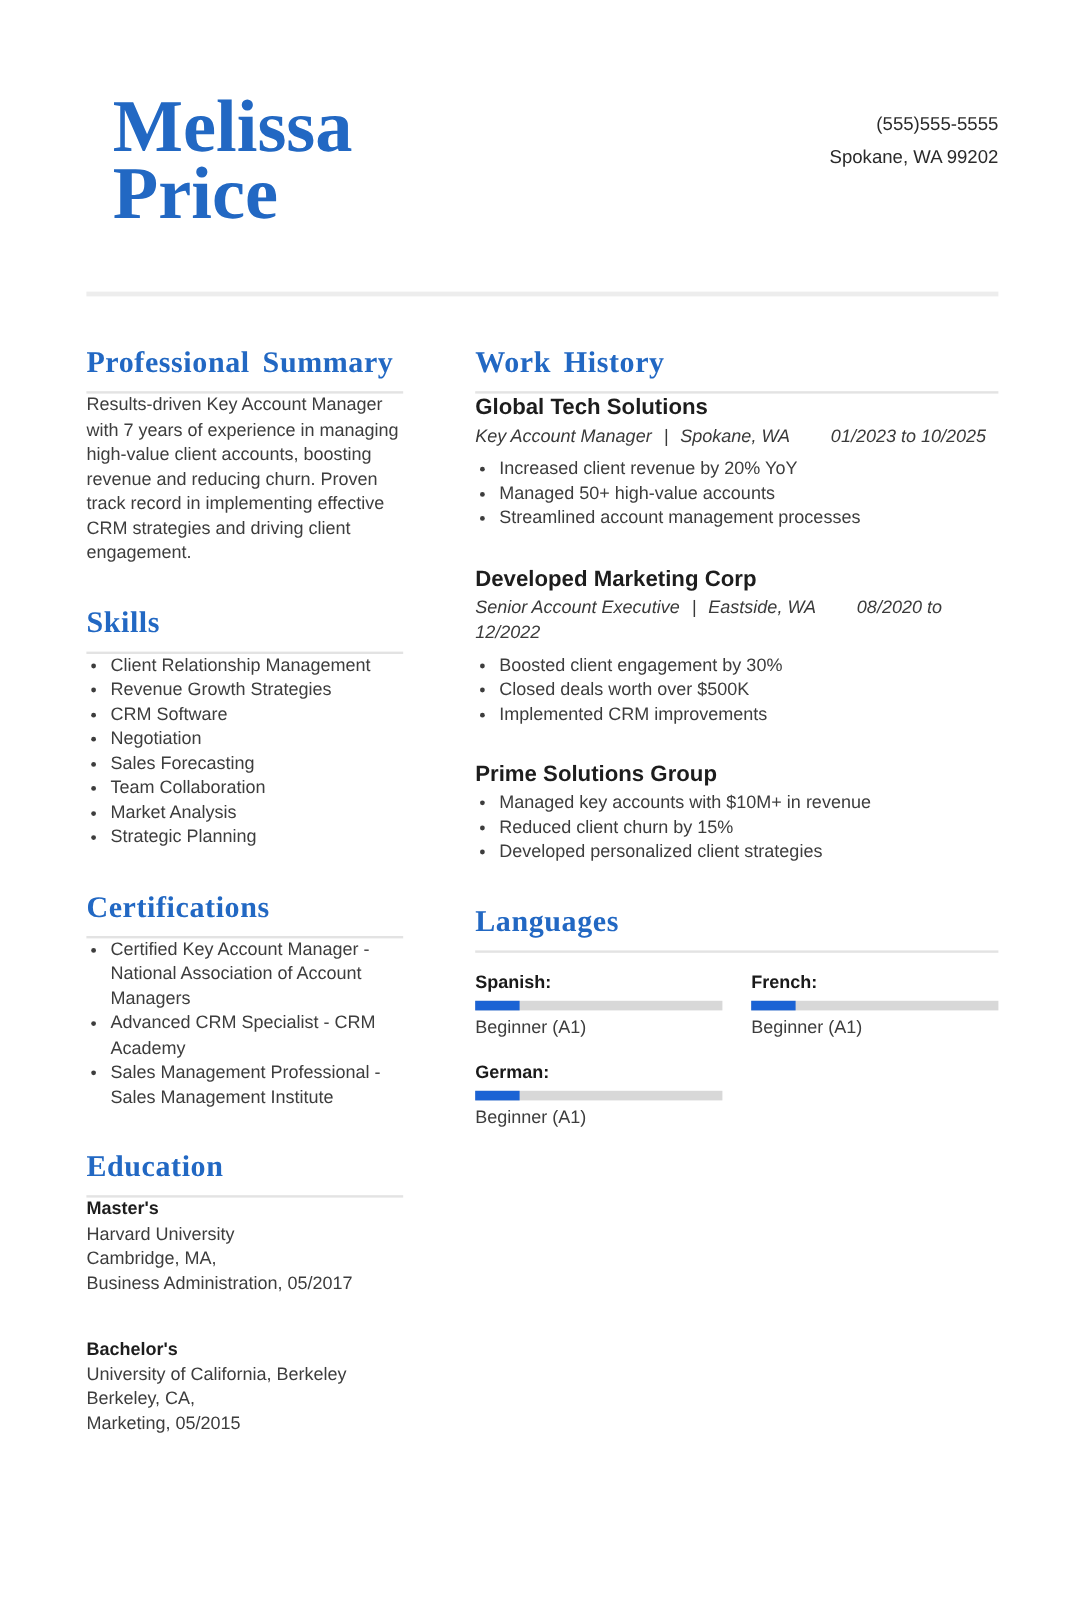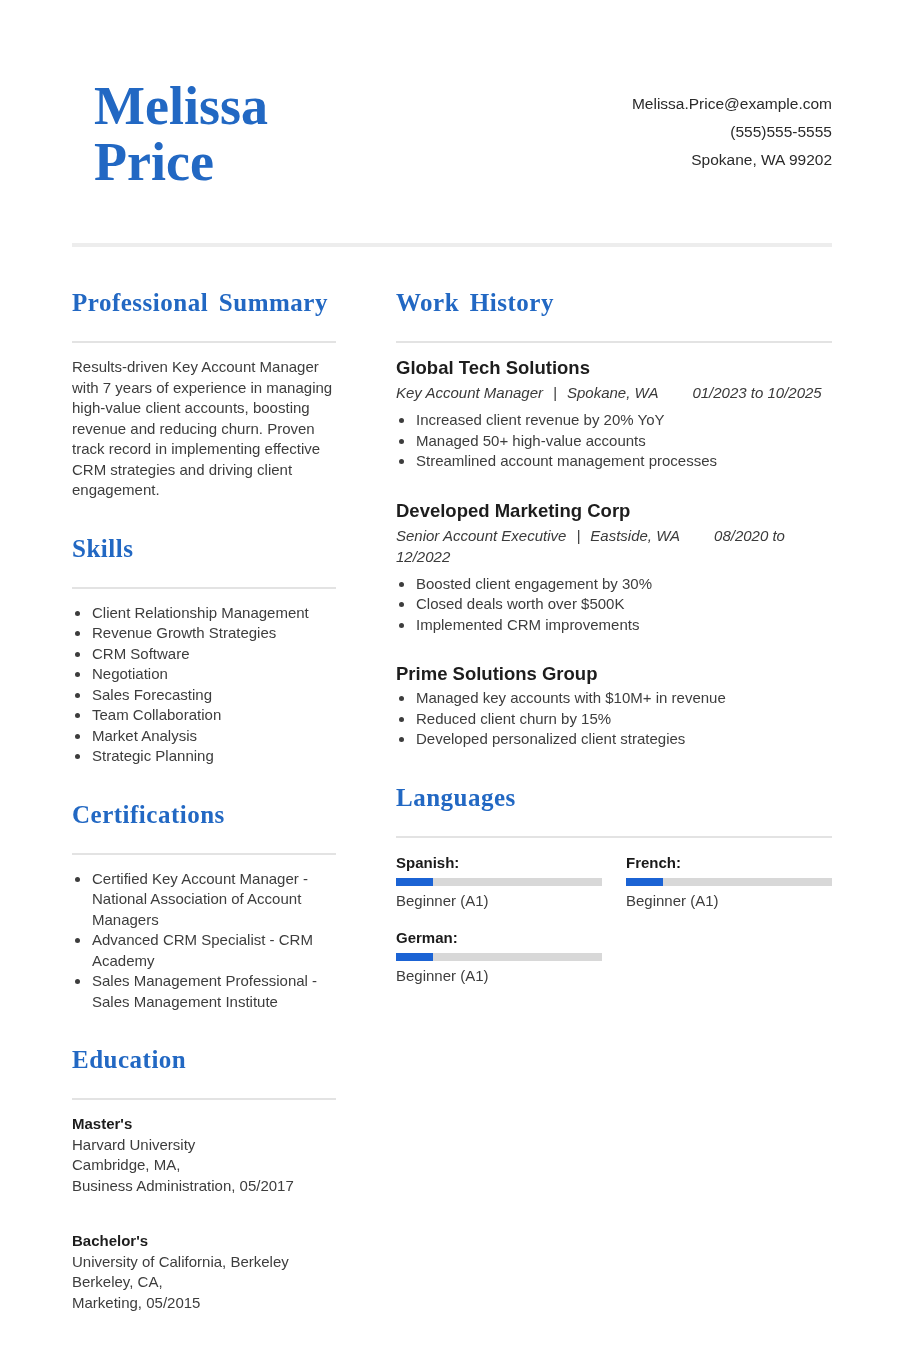--- a/index.html
+++ b/index.html
@@ -48,21 +48,21 @@
     font-weight: 700;
     font-size: 58px;
     letter-spacing: 2px;
     color: var(--accent);
     padding-top: 4px;
   }
   .name {
     margin: 14px 0 0 22px;
     font-family: "Liberation Serif", "DejaVu Serif", serif;
     font-weight: 700;
-    font-size: 54px;
+    font-size: 62px;
     line-height: 56px;
     color: var(--accent);
   }
   .name span { display: block; }
   .contact {
     margin-left: auto;
     margin-top: 26px;
     text-align: right;
     font-size: 15.5px;
     line-height: 28px;
@@ -85,25 +85,25 @@
   .col-right { flex: 1; }
 
   h2.section-title {
     font-family: "Liberation Serif", "DejaVu Serif", serif;
     font-weight: 700;
     font-size: 25px;
     letter-spacing: 0.5px;
     word-spacing: 4px;
     color: var(--accent);
     margin: 0 0 0 0;
-    padding-bottom: 24px;
+    padding-bottom: 9px;
     border-bottom: 2px solid var(--rule);
   }
   section { margin: 0 0 34px 0; }
-  .section-body { padding-top: 14px; }
+  .section-body { }
 
   .summary-text {
     margin: 0;
     font-size: 15px;
     line-height: 20.5px;
   }
 
   ul.dot-list {
     margin: 0;
     padding: 0 0 0 19px;
@@ -157,21 +157,20 @@
 <body>
 
 <div class="page">
 
   <div class="header">
     <h1 class="name">
       <span>Melissa</span>
       <span>Price</span>
     </h1>
     <div class="contact">
-      <div>Melissa.Price@example.com</div>
       <div>(555)555-5555</div>
       <div>Spokane, WA 99202</div>
     </div>
   </div>
 
   <div class="top-divider"></div>
 
   <div class="columns">
 
     <div class="col-left">

